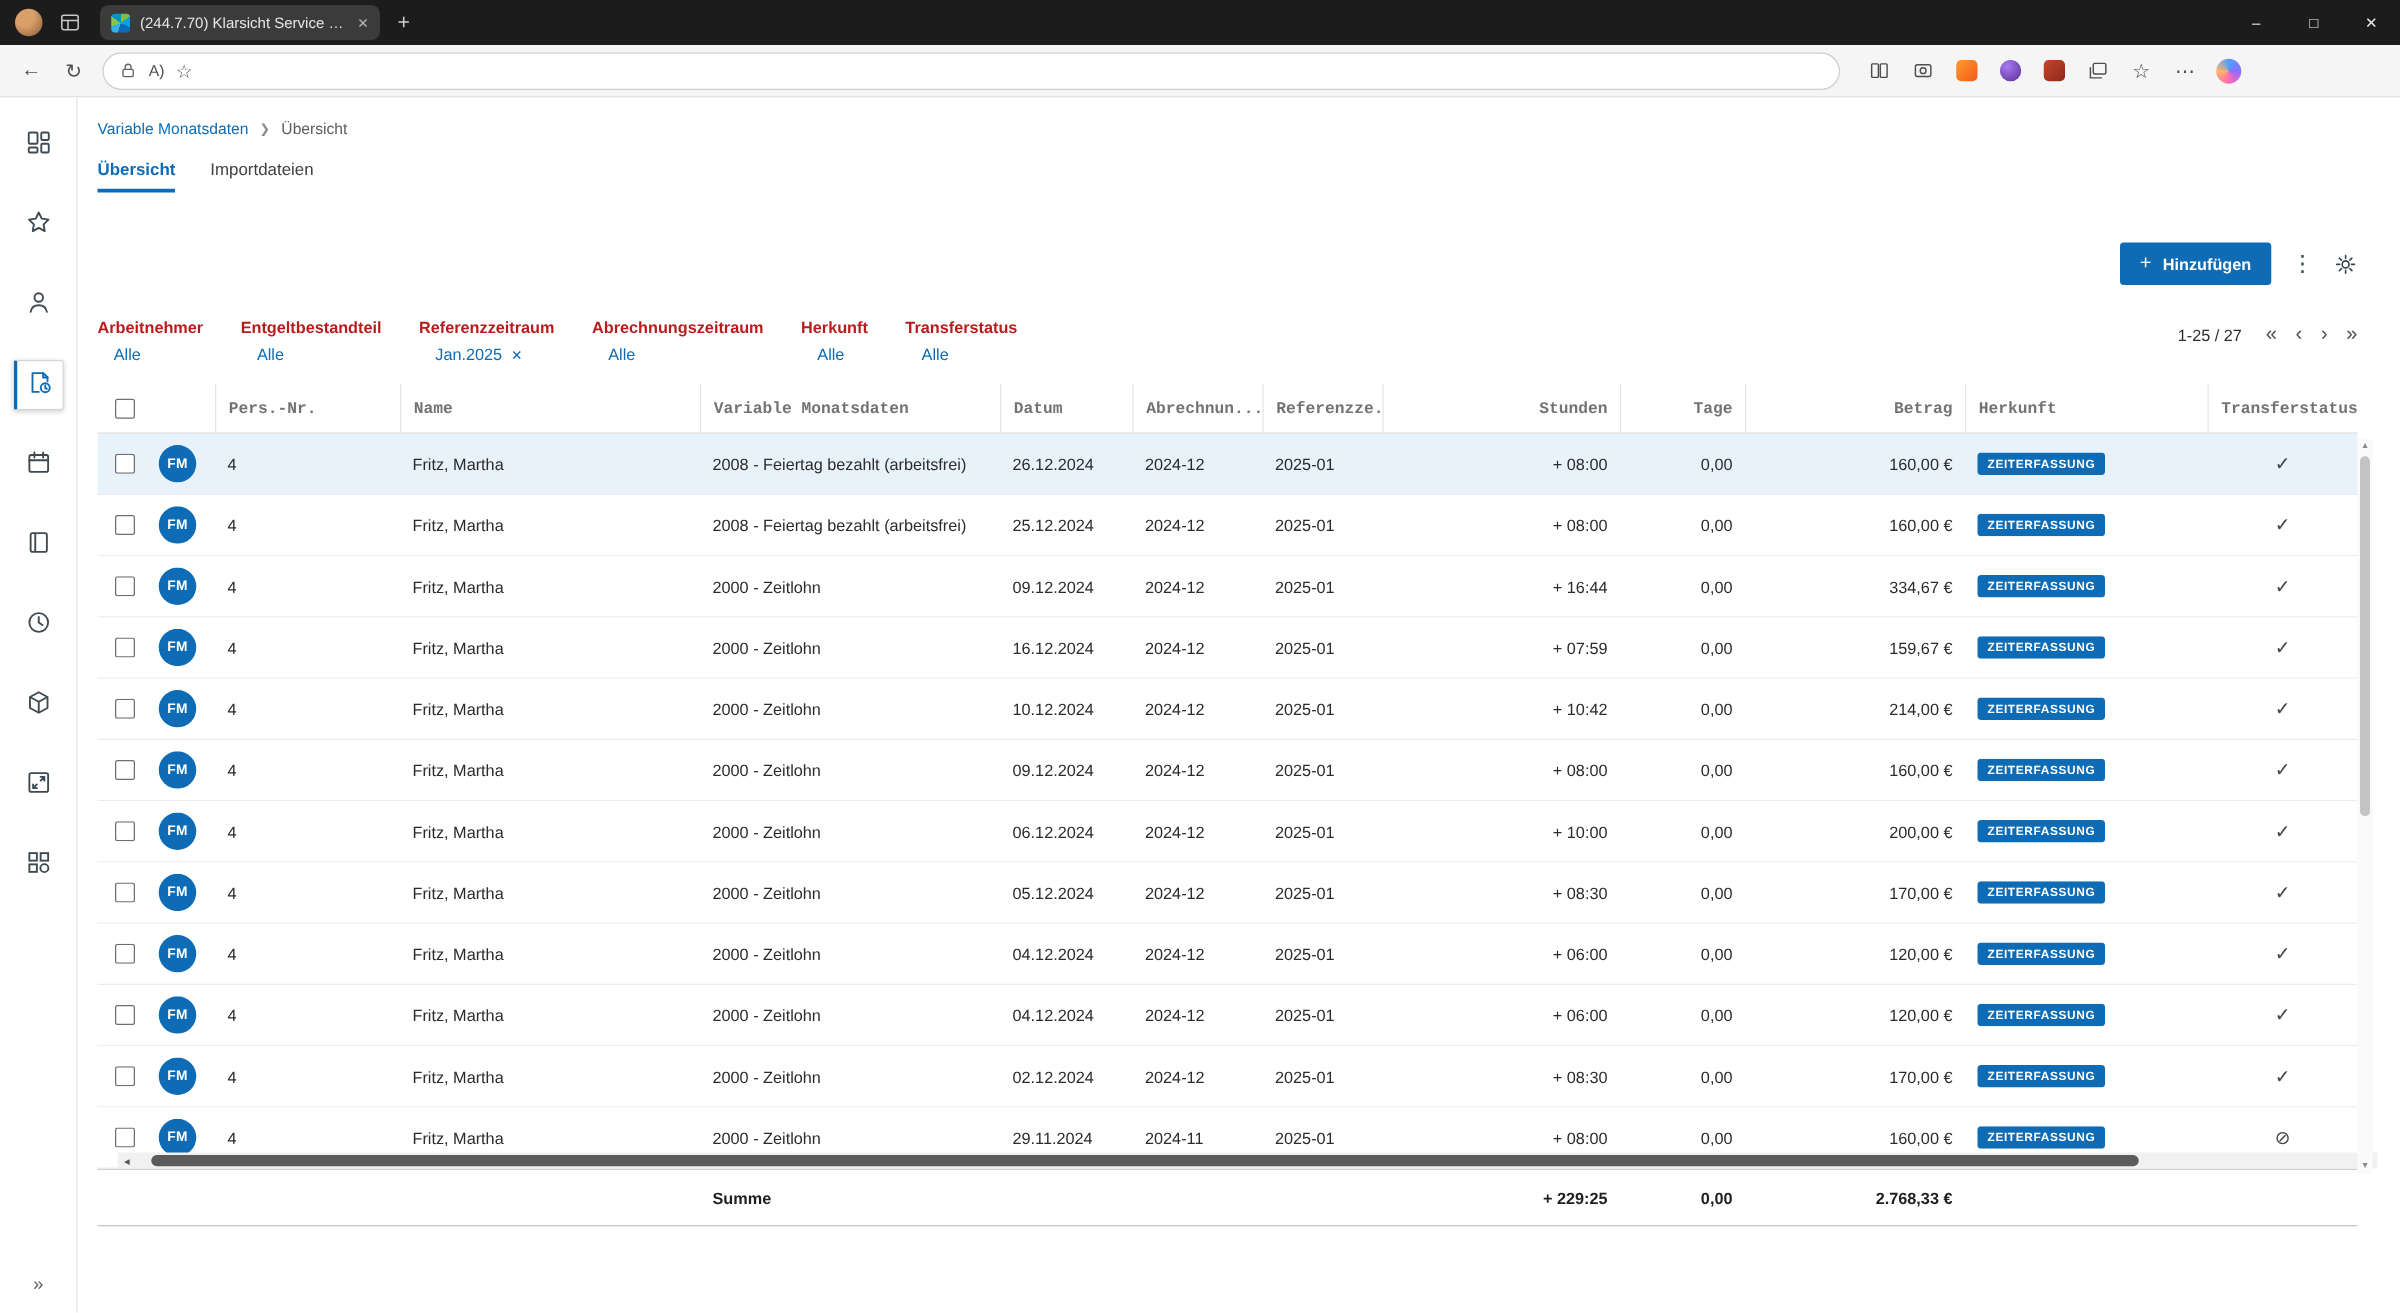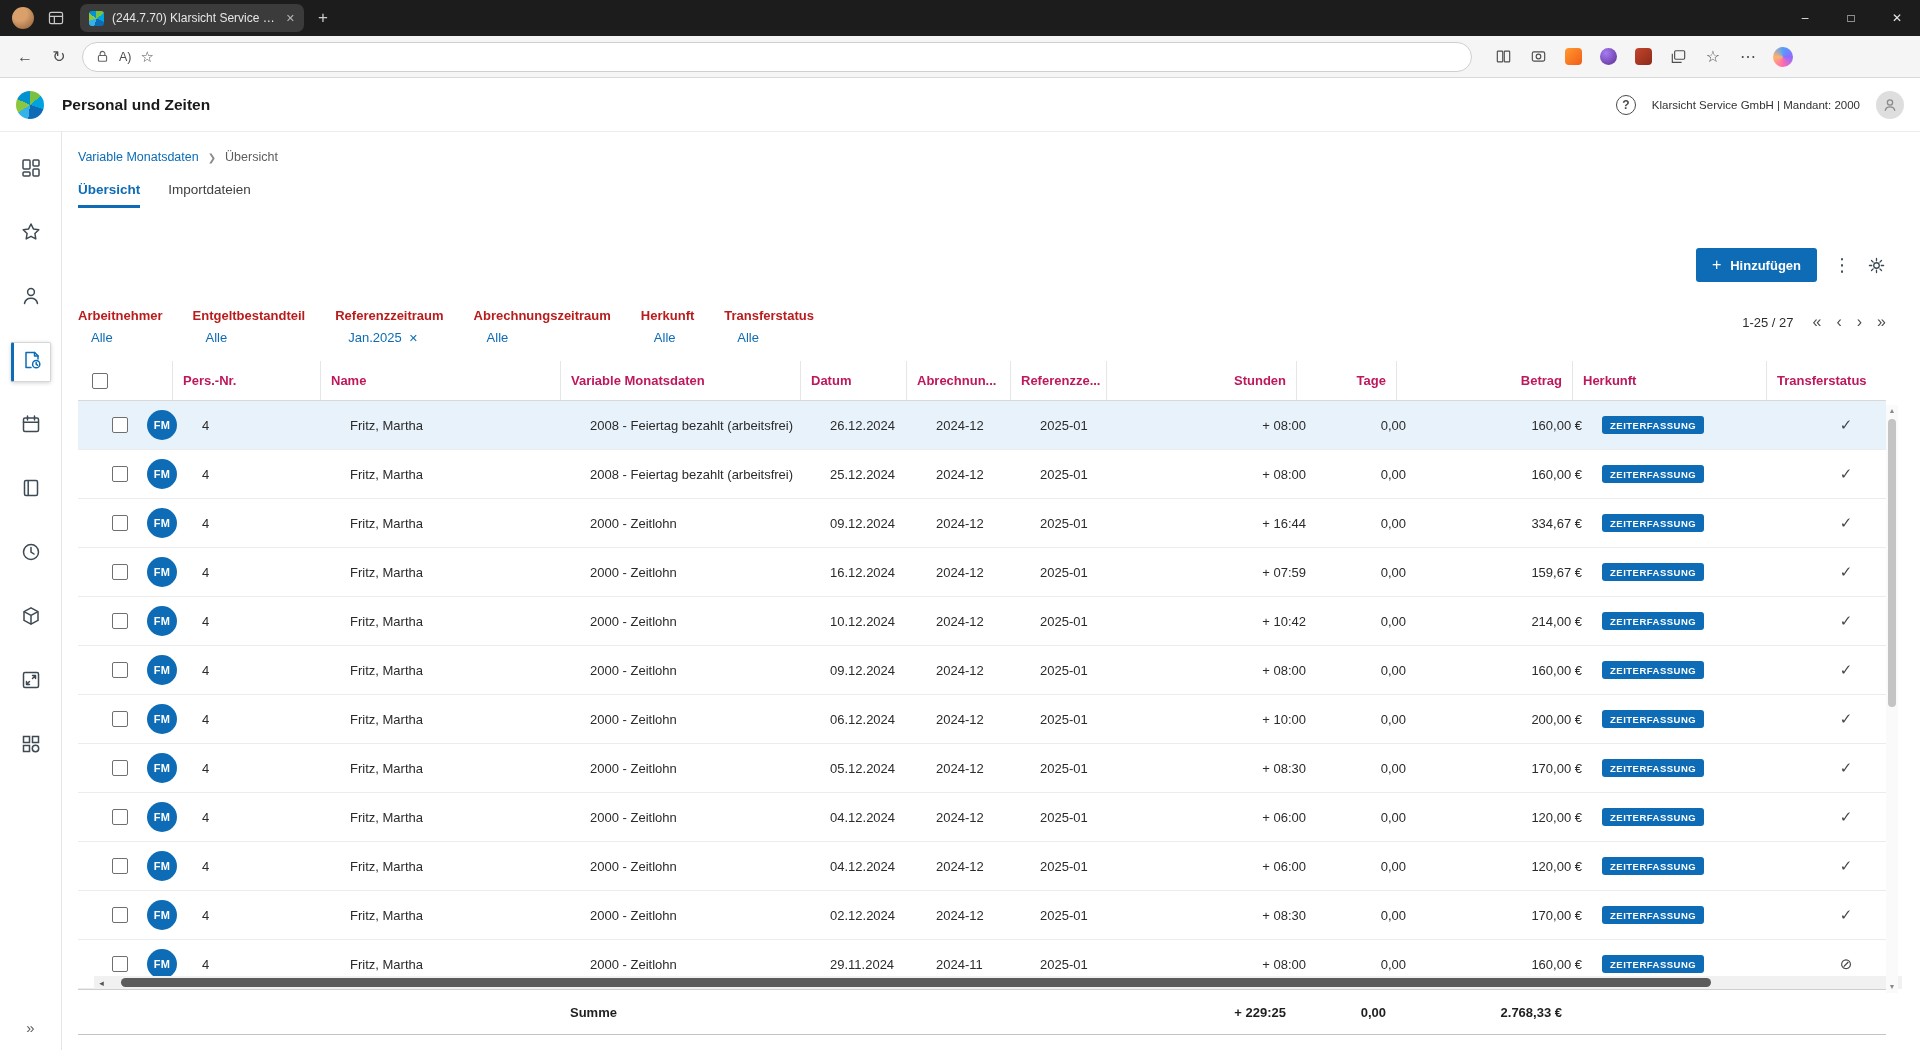--- a/index.html
+++ b/index.html
@@ -92,25 +92,25 @@
   .filter-x { color:#0d6cb5; font-size:11px; }
   .pagination { margin-left:auto; display:flex; align-items:center; gap:15px; margin-top:6px; }
   .pg-range { font-size:13px; color:#2e2e2e; margin-right:4px; }
   .pg-icon { font-size:16px; color:#4f4f4f; line-height:1; }
 
   
   .dtable { margin-top:16px; width:1808px; position:relative; }
   .thead, .trow, .tsummary { display:grid;
     grid-template-columns:44px 50px 148px 240px 240px 106px 104px 96px 190px 100px 176px 194px 120px;
     align-items:center; }
-  .thead { height:40px; border-bottom:1px solid #d9d9d9; font-size:13px; color:#be185d; font-weight:700; }
+  .thead { height:40px; border-bottom:1px solid #d9d9d9; font-size:13px; color:#737373; font-weight:700;font-family:Liberation Mono, monospace; }
   .th { padding:0 10px; height:100%; display:flex; align-items:center; border-left:1px solid #e6e6e6; overflow:hidden; white-space:nowrap; }
   .th.no-sep { border-left:none; }
   .th.num { justify-content:flex-end; }
-  .trow { height:49px; border-bottom:1px solid #ececec; font-size:13px; color:#2b2b2b; background:#fff;padding-left:20px; }
+  .trow { height:49px; border-bottom:1px solid #ececec; font-size:13px; color:#2b2b2b; background:#fff; }
   .trow.sel { background:#e8f2fb; }
   .cell { padding:0 10px; overflow:hidden; white-space:nowrap; text-overflow:ellipsis; }
   .cell.num { text-align:right; }
   .cell.betrag { font-weight:400; }
   .cb-cell { display:flex; justify-content:center; }
   .checkbox { width:16px; height:16px; border:1.5px solid #6f6f6f; border-radius:2px; background:#fff; }
   .avatar-fm { width:30px; height:30px; border-radius:50%; background:#0d6cb5; color:#fff; font-size:11px;
     font-weight:700; display:flex; align-items:center; justify-content:center; letter-spacing:.3px; }
   .badge { display:inline-block; background:#0d6cb5; color:#fff; font-size:9.5px; font-weight:700;
     letter-spacing:.5px; padding:4px 8px 3px; border-radius:3px; }
@@ -201,34 +201,20 @@
       </div>
       <div class="tool-icon" style="font-size:16px;">☆</div>
       <div class="tool-icon" style="font-size:16px;">⋯</div>
       <div class="tool-icon">
           <div class="copilot"></div>
         </div>
     </div>
   </div>
 
   <div class="app">
-    <div class="app-header">
-      <div class="wk-logo"></div>
-      <div class="app-title">Personal und Zeiten</div>
-      <div class="header-right">
-        <div class="help-circle">?</div>
-        <div class="tenant">Klarsicht Service GmbH | Mandant: 2000</div>
-        <div class="user-avatar">
-          <svg viewBox="0 0 22 22" width="18" height="18" fill="none" stroke="currentColor" stroke-width="1.6">
-              <circle cx="11" cy="8" r="3.2"></circle>
-              <path d="M5 18c.7-3 3-4.8 6-4.8s5.3 1.8 6 4.8"></path>
-            </svg>
-        </div>
-      </div>
-    </div>
 
     <div class="app-body">
 
       <div class="sidebar">
         <div class="side-item">
           <span><svg viewBox="0 0 22 22" width="22" height="22" fill="none" stroke="currentColor" stroke-width="1.5">
                 <rect x="3" y="3" width="7" height="9" rx="1"></rect>
                 <rect x="13" y="3" width="6" height="6" rx="1"></rect>
                 <rect x="3" y="15" width="7" height="4" rx="1"></rect>
                 <rect x="13" y="12" width="6" height="7" rx="1"></rect>

